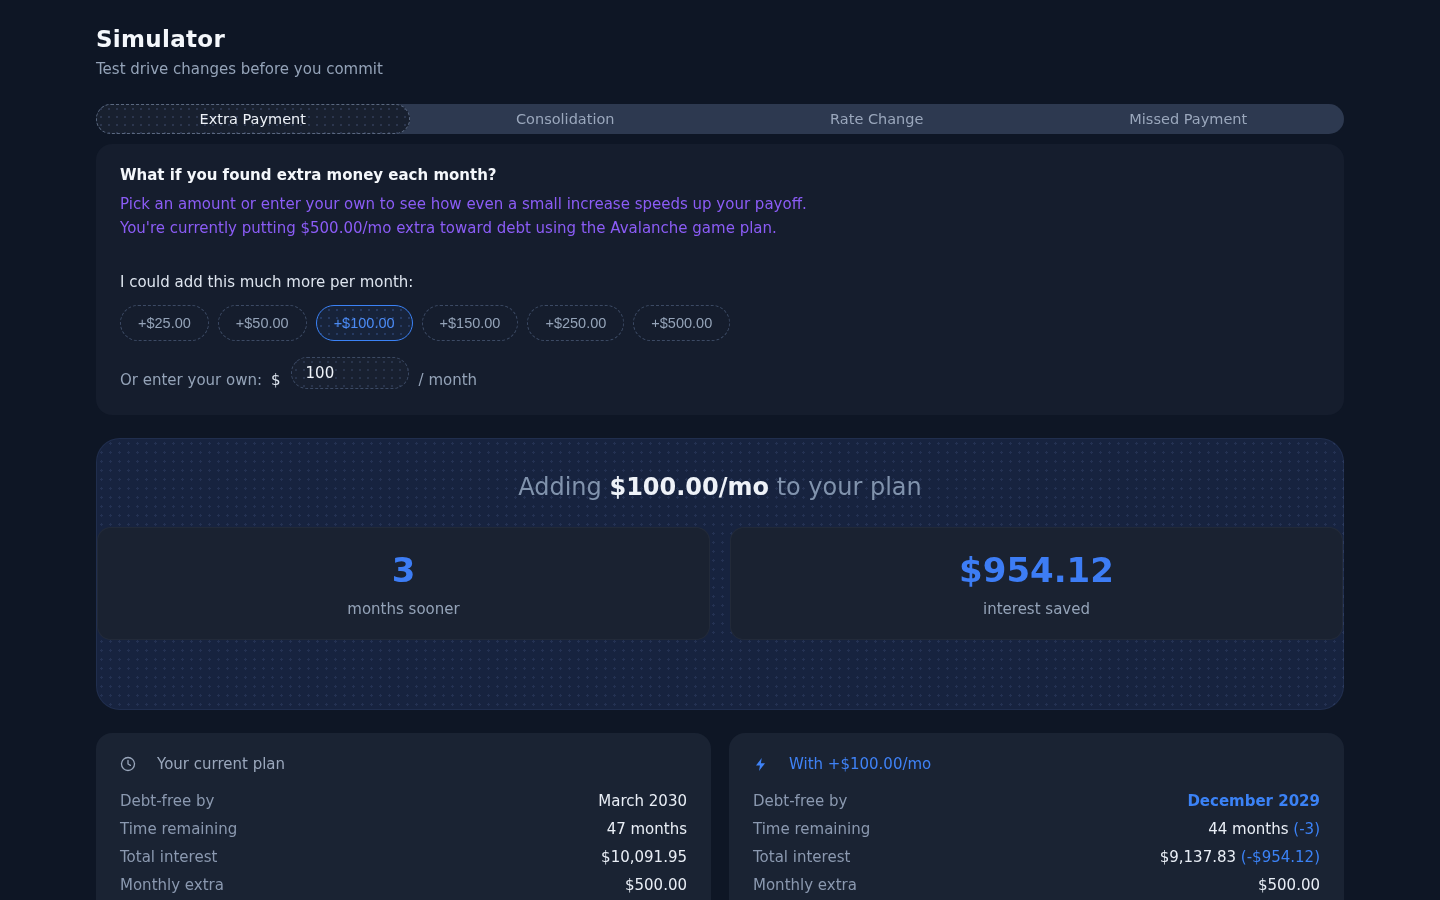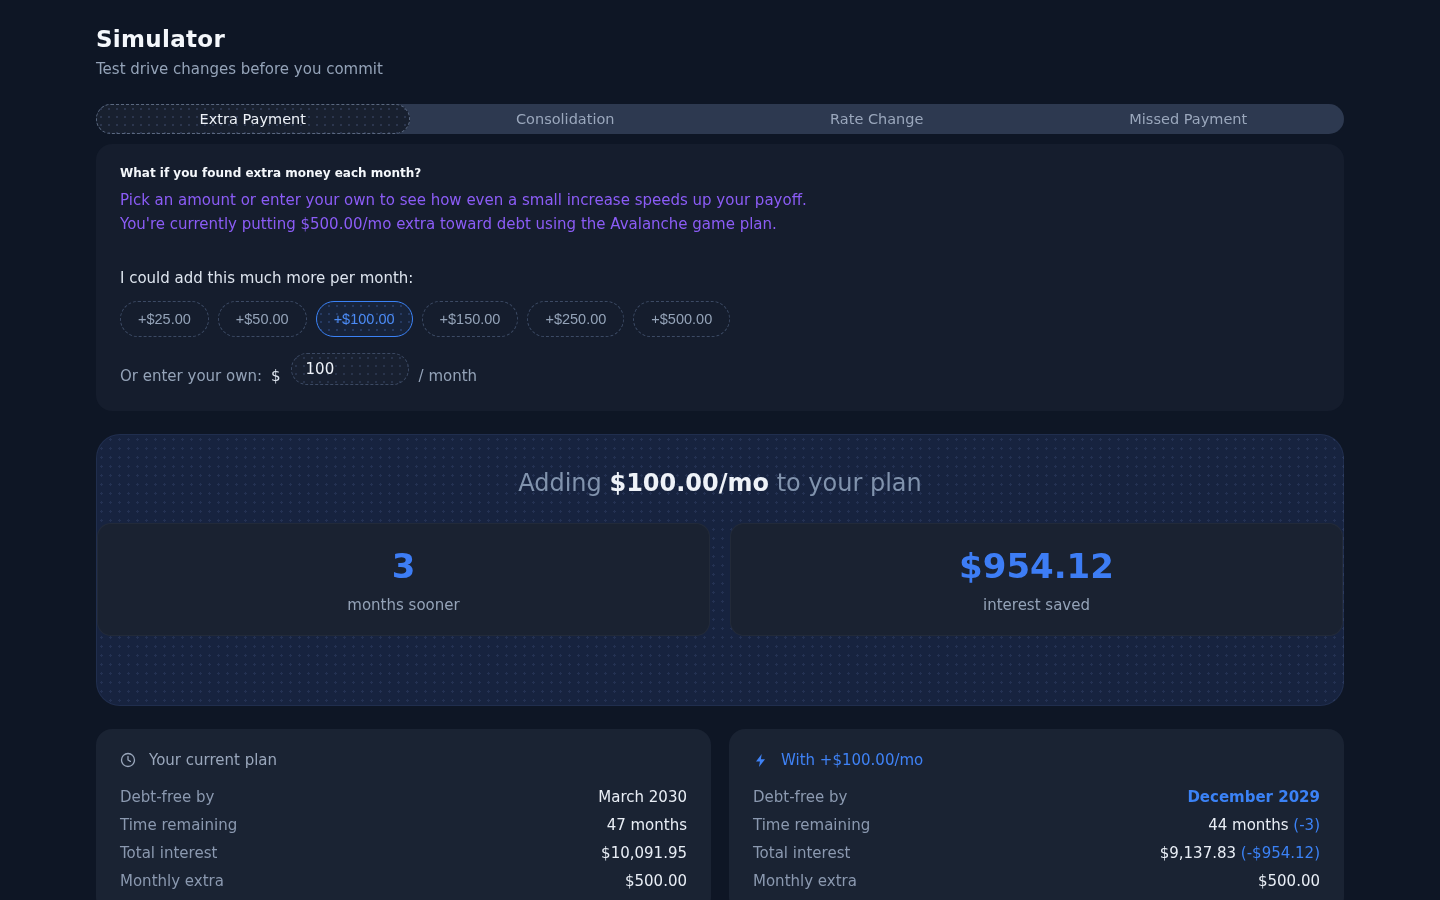--- a/index.html
+++ b/index.html
@@ -35,21 +35,21 @@
   .dots {
     background-image: radial-gradient(rgba(125,150,215,0.13) 1px, transparent 1.2px);
     background-size: 9px 9px;
   }
 
   
   .card {
     margin-top: 10px; background: #151d2d; border-radius: 16px;
     padding: 22px 24px 26px 24px;
   }
-  .card-heading { font-size: 12px; font-weight: 700; color: #f4f7fb; }
+  .card-heading { font-size: 15px; font-weight: 700; color: #f4f7fb; }
   .card-desc { margin-top: 8px; font-size: 15px; line-height: 24px; color: #8b5cf6; }
   .chips-label { margin-top: 33px; font-size: 15px; color: #dde4ee; }
   .chips-row { margin-top: 14px; display: flex; gap: 9px; }
   .chip {
     height: 36px; padding: 0 17px; border-radius: 18px;
     border: 1px dashed #3c4a64; color: #94a3b8; font-size: 14.5px;
     display: inline-flex; align-items: center; cursor: pointer;
     background: transparent;
   }
   .chip.selected {
@@ -90,21 +90,21 @@
   }
   .stat-value { font-size: 34px; font-weight: 700; color: #3d7df5; }
   .stat-label { margin-top: 10px; font-size: 15px; color: #94a3b8; }
 
   
   .compare-row { margin-top: 23px; display: flex; gap: 18px; }
   .compare-card {
     flex: 1; height: 184px; border-radius: 16px; background: #1a2333;
     padding: 22px 24px;
   }
-  .compare-header { display: flex; align-items: center; gap: 13px; font-size: 15px; }
+  .compare-header { display: flex; align-items: center; gap: 21px; font-size: 15px; }
   .compare-header.current { color: #9aa7bc; }
   .compare-header.boost { color: #3f82f6; }
   .compare-rows { margin-top: 14px; }
   .compare-line {
     display: flex; justify-content: space-between; align-items: center;
     height: 28px; font-size: 15px;
   }
   .line-label { color: #8b99b0; }
   .line-value { color: #e9eef6; }
   .line-value.highlight { color: #3b82f6; font-weight: 700; }

